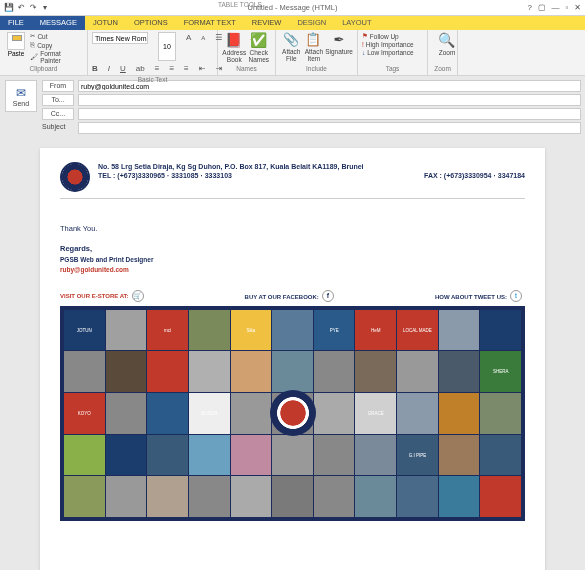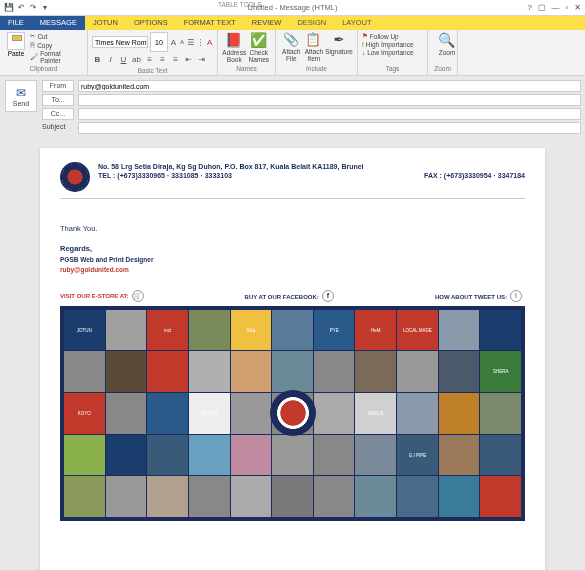--- a/index.html
+++ b/index.html
@@ -17,23 +17,23 @@
 .tab.contextual{color:#555}
 .ribbon{height:46px;background:#f3f3f3;border-bottom:1px solid #d4d4d4;display:flex}
 .ribbon-group{border-right:1px solid #d4d4d4;padding:2px 4px;display:flex;flex-direction:column;justify-content:space-between;position:relative}
 .group-label{font-size:6.5px;color:#777;text-align:center;padding-bottom:1px}
 .clipboard-btns{display:flex;gap:2px}
 .paste-btn{display:flex;flex-direction:column;align-items:center;width:24px}
 .paste-icon{width:18px;height:18px;background:#fff;border:1px solid #ccc;position:relative}
 .paste-icon::before{content:"";position:absolute;top:2px;left:4px;width:8px;height:4px;background:#f0c040;border:1px solid #999}
 .small-btns{display:flex;flex-direction:column;gap:1px;font-size:6.5px;color:#444}
 .small-btn{display:flex;align-items:center;gap:2px}
-.font-row{display:flex;gap:2px;align-items:center;margin-bottom:2px}
+.font-row{display:flex;gap:10px;margin-bottom:2px}
 .font-select{width:56px;height:12px;border:1px solid #ccc;font-size:7px;padding-left:2px;background:#fff}
-.font-size{width:18px;height:20px;border:1px solid #ccc;font-size:7px;text-align:center;background:#fff}
+.font-size{width:18px;height:29px;border:1px solid #ccc;font-size:7px;text-align:center;background:#fff}
 .btn-icon{width:11px;height:11px;border:none;background:none;font-size:8px;color:#555;display:flex;align-items:center;justify-content:center}
 .ribbon-large-btn{display:flex;flex-direction:column;align-items:center;width:30px;gap:1px;font-size:6.5px;color:#444;text-align:center}
 .tags-col{display:flex;flex-direction:column;gap:1px;font-size:6.5px;color:#444}
 .tag-item{display:flex;align-items:center;gap:2px}
 .compose-area{background:#e8e8e8;padding:4px;display:flex;gap:4px}
 .send-col{width:34px;display:flex;flex-direction:column;align-items:center;gap:2px}
 .send-btn{width:32px;height:32px;background:#fff;border:1px solid #ccc;display:flex;flex-direction:column;align-items:center;justify-content:center;font-size:7px;color:#444}
 .send-icon{font-size:12px;color:#2a579a}
 .fields-col{flex:1}
 .field-row{display:flex;gap:4px;margin-bottom:2px;align-items:center}

